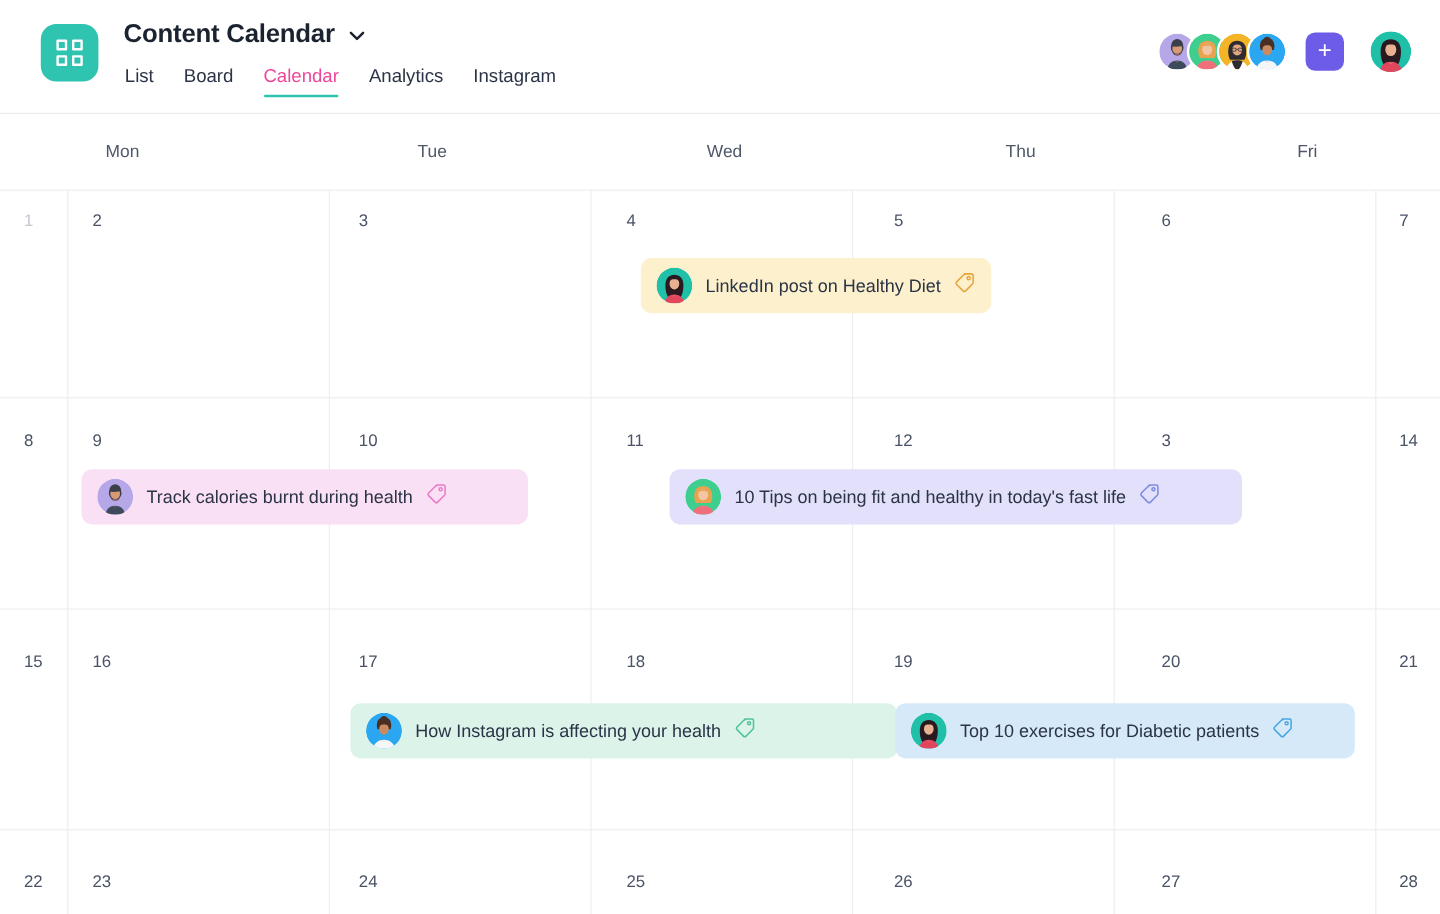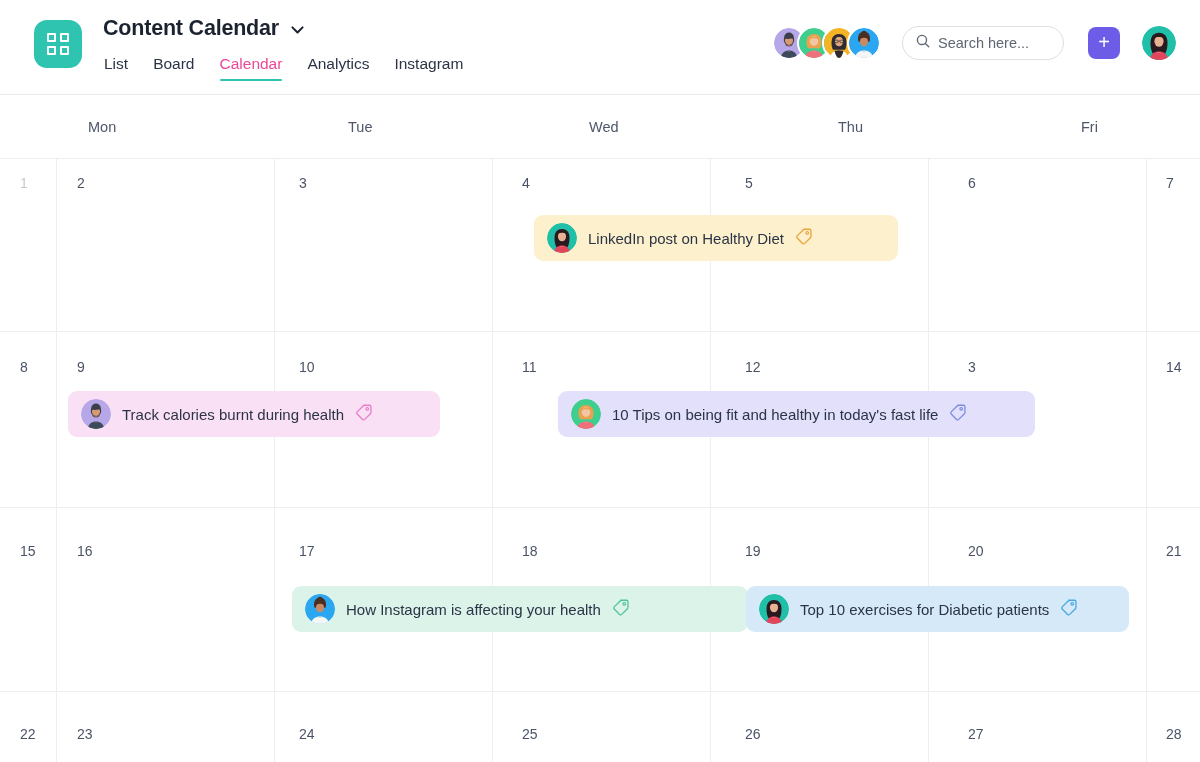--- a/index.html
+++ b/index.html
@@ -237,29 +237,20 @@
             <path d="M20 5c5 0 8 3.5 8 9 0 1.5-.3 3-.8 4.2h-14.4C12.3 17 12 15.5 12 14c0-5.5 3-9 8-9z" fill="#4a2f22"></path>
             <ellipse cx="20" cy="6.5" rx="3.4" ry="3" fill="#4a2f22"></ellipse>
             <ellipse cx="20" cy="18" rx="5.4" ry="6.4" fill="#c98a62"></ellipse>
             <path d="M13.5 14c2-4.5 11-4.5 13 0 .6 1.3.3 2.9-.4 3.5-.5-3.4-2.2-4.6-6.1-4.6s-5.6 1.2-6.1 4.6c-.7-.6-1-2.2-.4-3.5z" fill="#4a2f22"></path>
             <path d="M8 40c1-7 6-10 12-10s11 3 12 10z" fill="#f4f6f8"></path>
             <path d="M16.6 29.3c1.2 2.6 5.6 2.6 6.8 0 0 0-1.3 2.4-3.4 2.4s-3.4-2.4-3.4-2.4z" fill="#c98a62"></path>
           </svg>
       </span>
     </div>
 
-    <div class="search-box">
-      <span class="sicon">
-        <svg viewBox="0 0 20 20" width="16" height="16">
-            <circle cx="8.7" cy="8.7" r="5.7" fill="none" stroke="#5f6775" stroke-width="1.7"></circle>
-            <path d="M13 13 L17.2 17.2" stroke="#5f6775" stroke-width="1.7" stroke-linecap="round"></path>
-          </svg>
-      </span>
-      <span class="search-text">Search here...</span>
-    </div>
 
     <button class="add-btn">
       <span>+</span>
     </button>
 
     <span class="av me-avatar">
       <svg viewBox="0 0 40 40">
           <circle cx="20" cy="20" r="20" fill="#1fbfa8"></circle>
           <path d="M10 20c0-8 4-12 10-12s10 4 10 12c0 7-2 12-4 14H14c-2-2-4-7-4-14z" fill="#2a1a20"></path>
           <ellipse cx="20" cy="18" rx="5.4" ry="6.4" fill="#e8b292"></ellipse>
@@ -296,21 +287,21 @@
     <div class="hline" style="top:532px"></div>
 
     <div class="daynum muted" style="left:20px;top:16px">1</div>
     <div class="daynum" style="left:77px;top:16px">2</div>
     <div class="daynum" style="left:299px;top:16px">3</div>
     <div class="daynum" style="left:522px;top:16px">4</div>
     <div class="daynum" style="left:745px;top:16px">5</div>
     <div class="daynum" style="left:968px;top:16px">6</div>
     <div class="daynum" style="left:1166px;top:16px">7</div>
 
-    <div class="event" id="ev0" style="left: 534px; top: 56px; width: 364px; background: rgb(253, 240, 205);">
+    <div class="event" id="ev0" style="left: 534px; top: 56px; width: 292px; background: rgb(253, 240, 205);">
       <span class="ev-av">
         <svg viewBox="0 0 40 40">
             <circle cx="20" cy="20" r="20" fill="#1fbfa8"></circle>
             <path d="M10 20c0-8 4-12 10-12s10 4 10 12c0 7-2 12-4 14H14c-2-2-4-7-4-14z" fill="#2a1a20"></path>
             <ellipse cx="20" cy="18" rx="5.4" ry="6.4" fill="#e8b292"></ellipse>
             <path d="M12.5 14c2.5-4.5 12.5-4.5 15 0 .7 1.3.4 3.2-.4 3.8-.5-3.5-2.6-4.8-7.1-4.8s-6.6 1.3-7.1 4.8c-.8-.6-1.1-2.5-.4-3.8z" fill="#2a1a20"></path>
             <path d="M9 40c1-7 5.5-10 11-10s10 3 11 10z" fill="#e2465c"></path>
             <path d="M16.6 29.3c1.2 2.6 5.6 2.6 6.8 0 0 0-1.3 2.4-3.4 2.4s-3.4-2.4-3.4-2.4z" fill="#e8b292"></path>
           </svg>
       </span>

